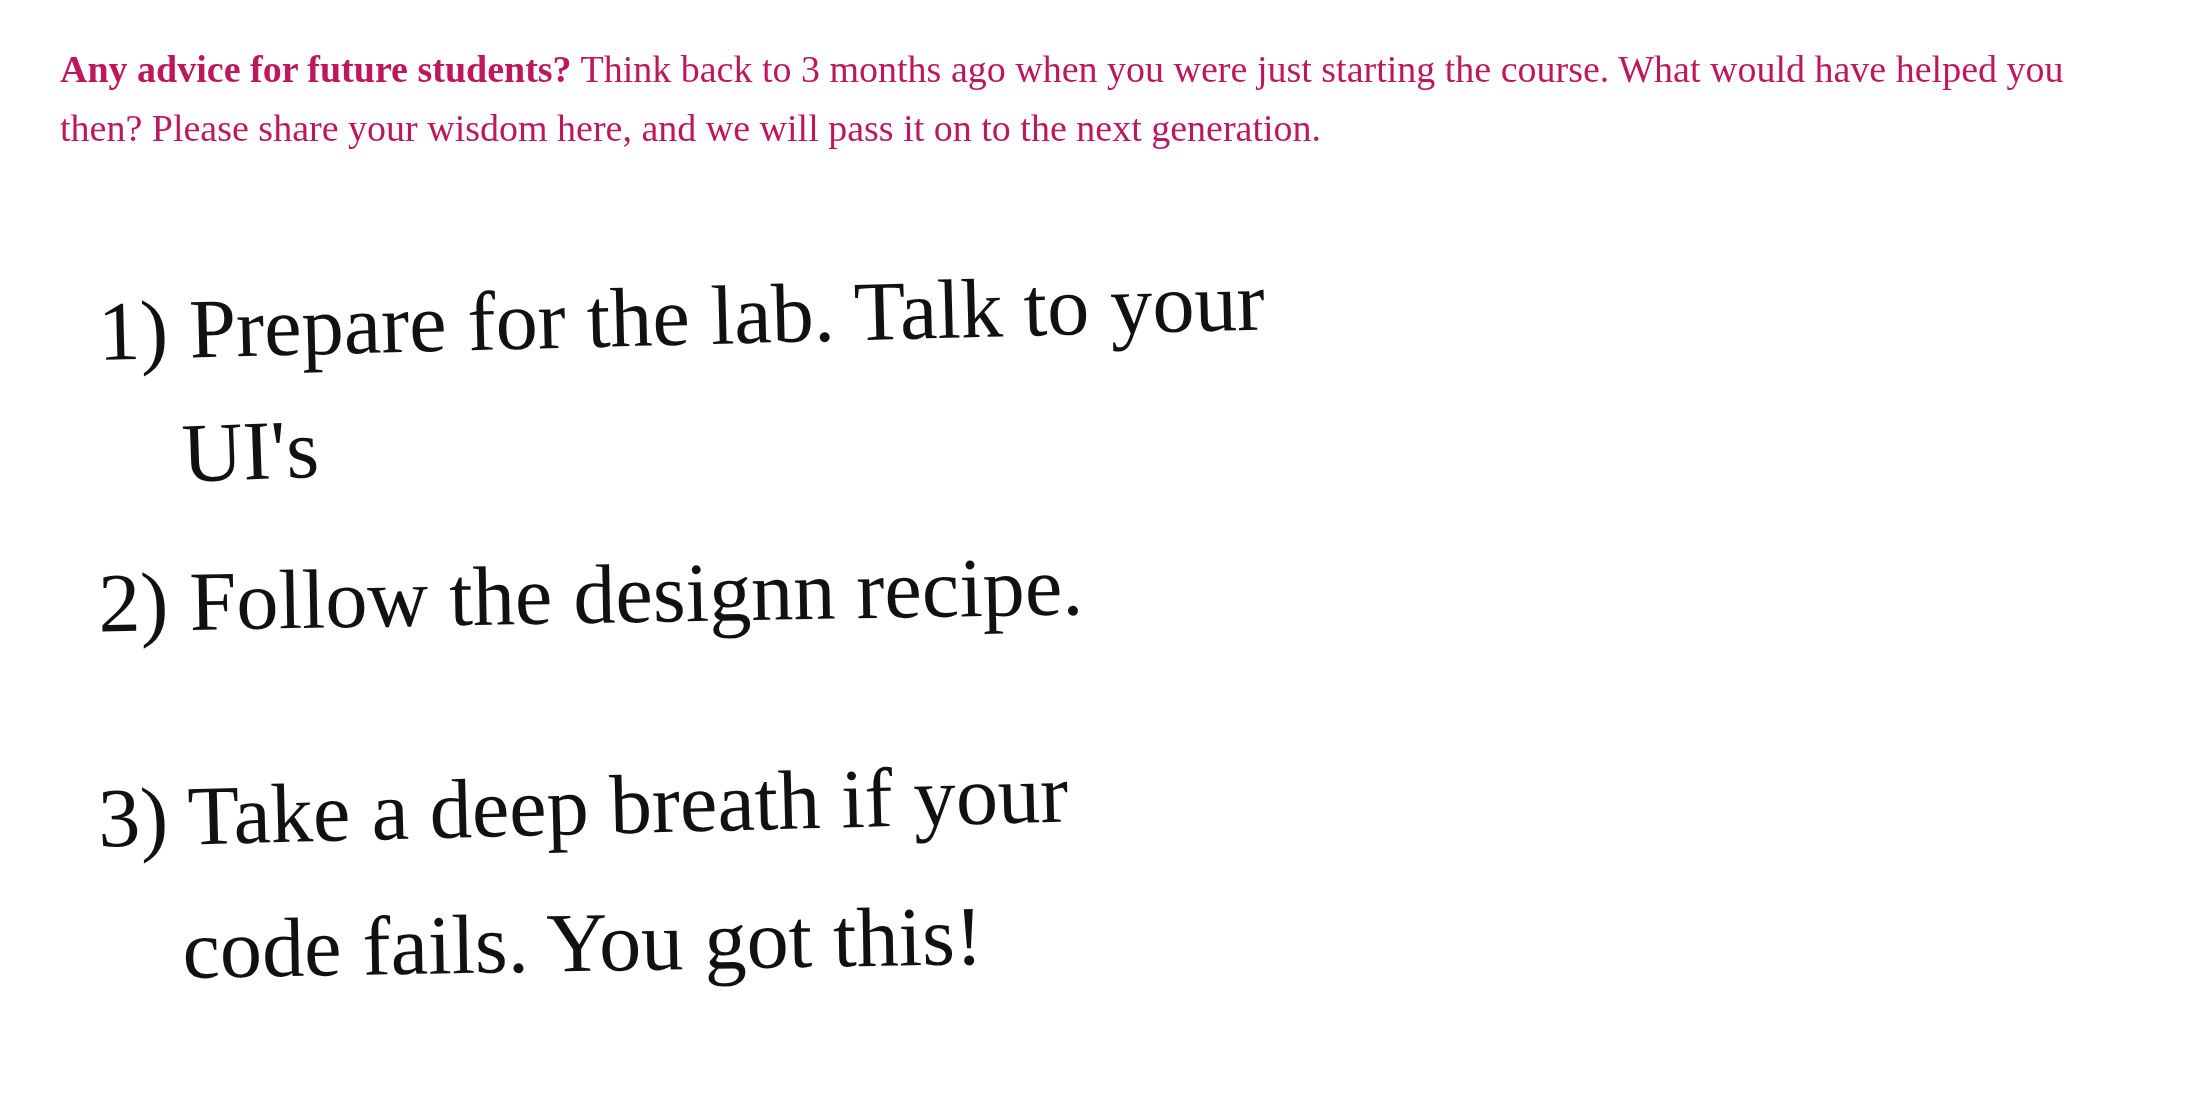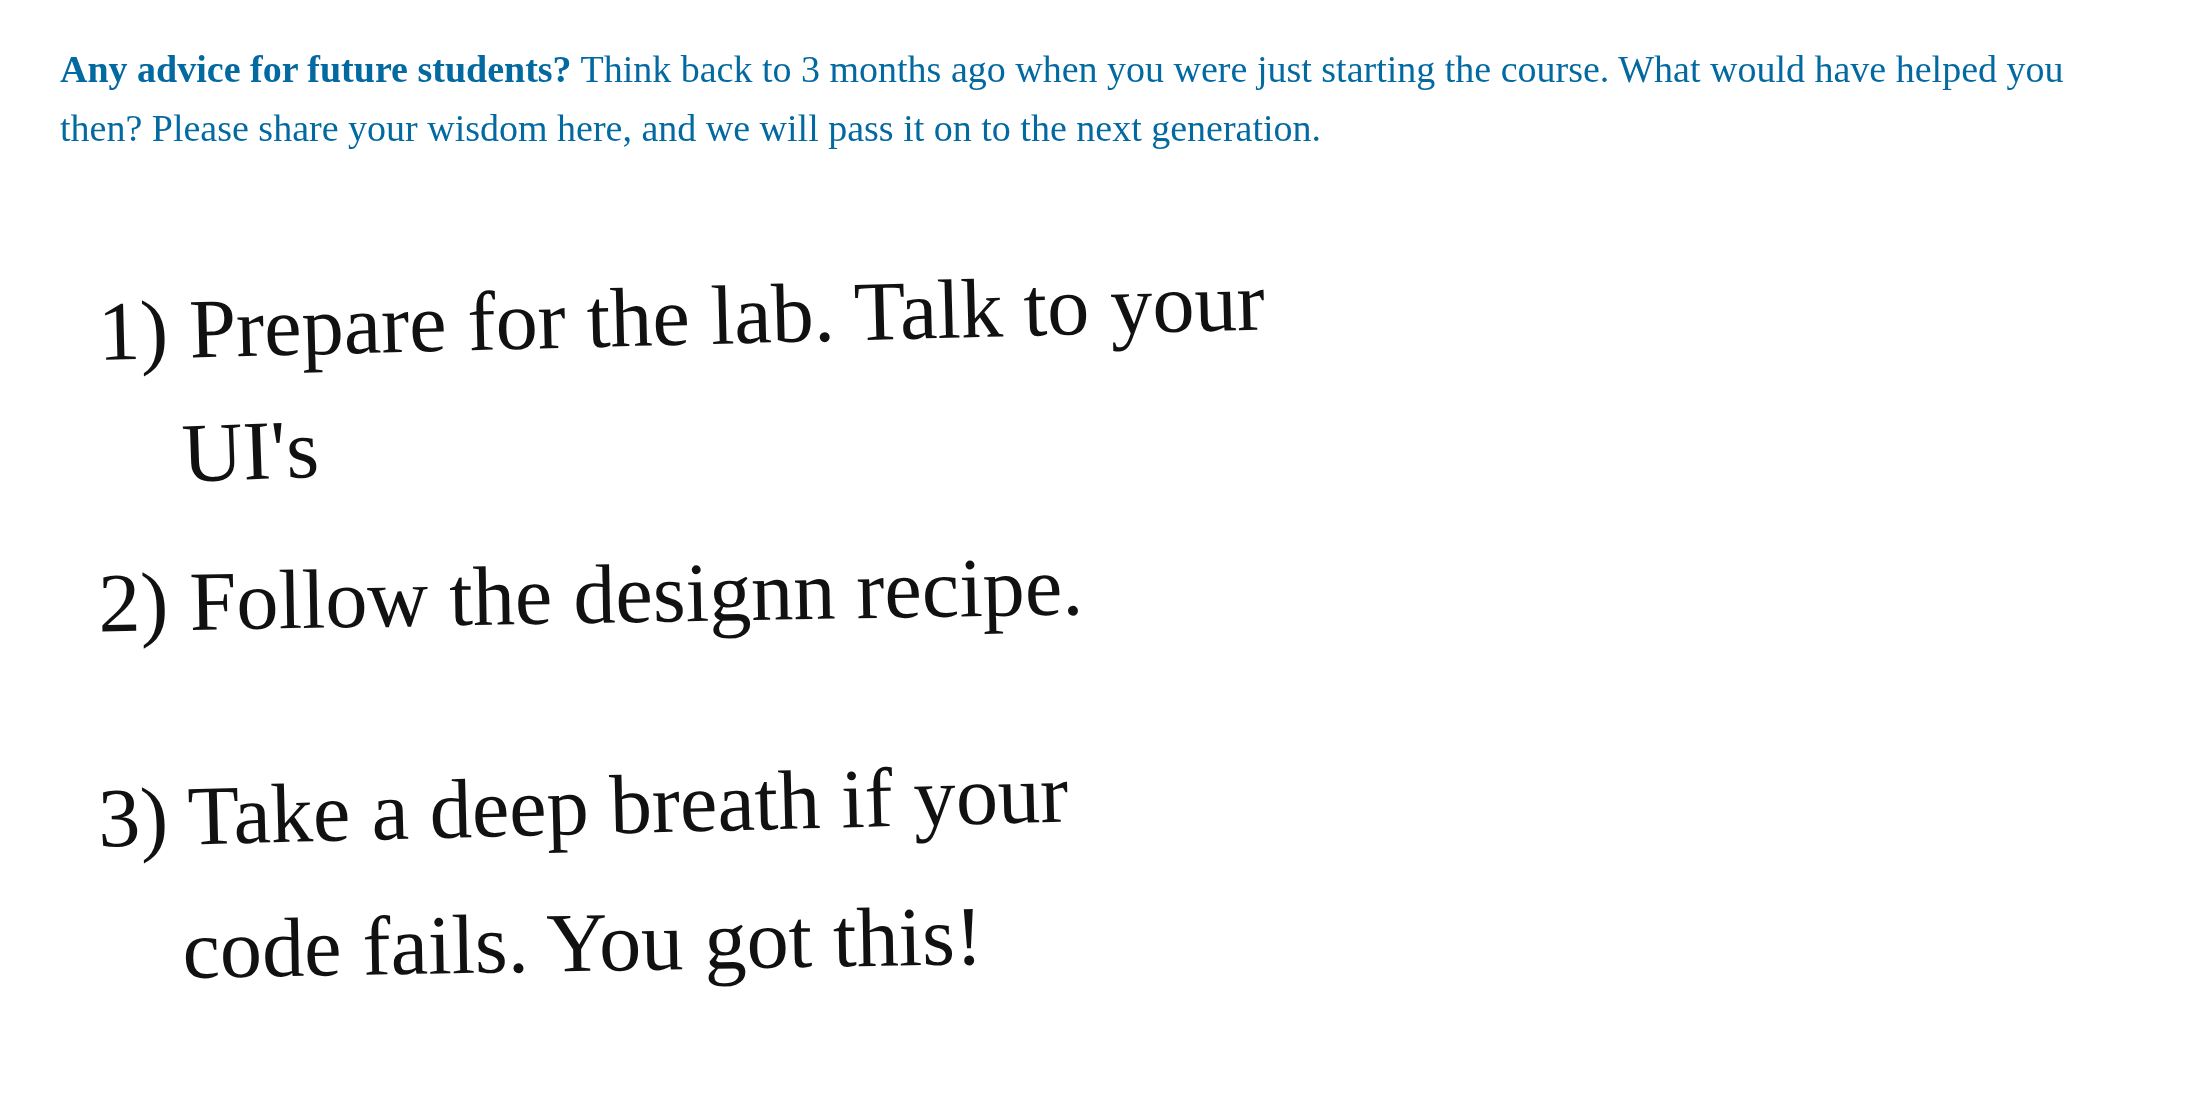--- a/index.html
+++ b/index.html
@@ -14,21 +14,21 @@
       min-height: 1095px;
       font-family: 'Times New Roman', Times, serif;
       padding: 40px 60px;
       overflow: hidden;
     }
 
     .prompt-text {
       font-size: 38px;
       font-weight: normal;
       line-height: 1.55;
-      color: #0369a1;
+      color: #be185d;
       max-width: 2100px;
       margin-bottom: 50px;
     }
 
     .prompt-text strong {
       font-weight: bold;
     }
 
     .handwritten-area {
       width: 100%;

